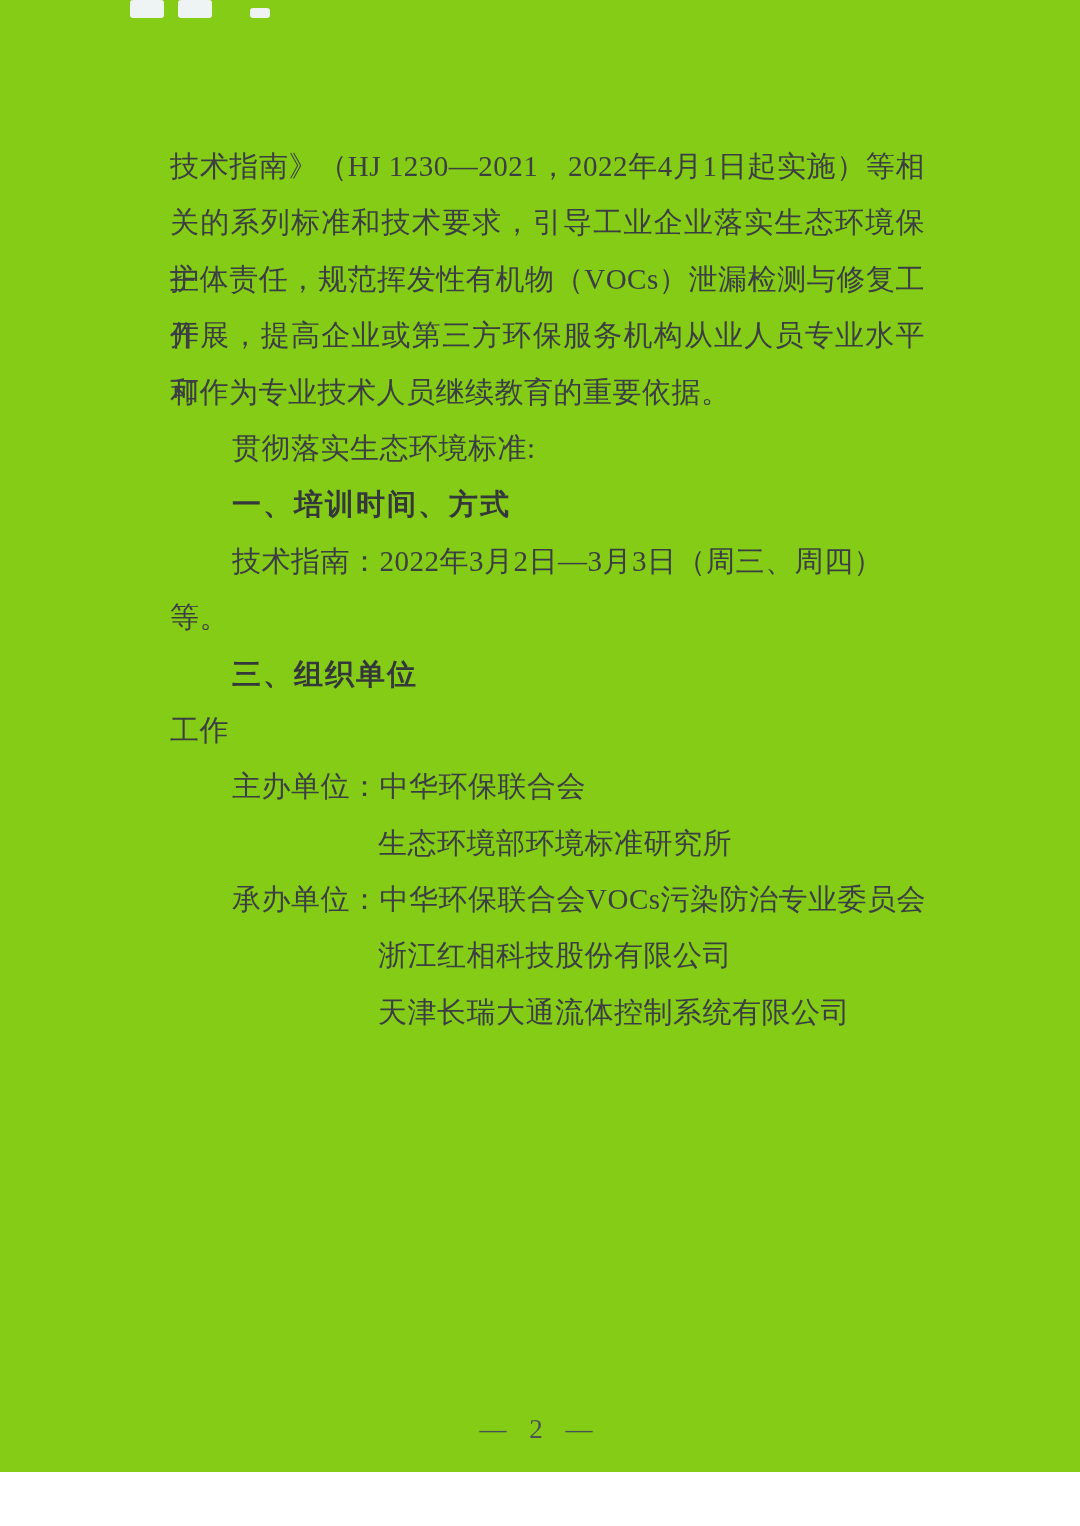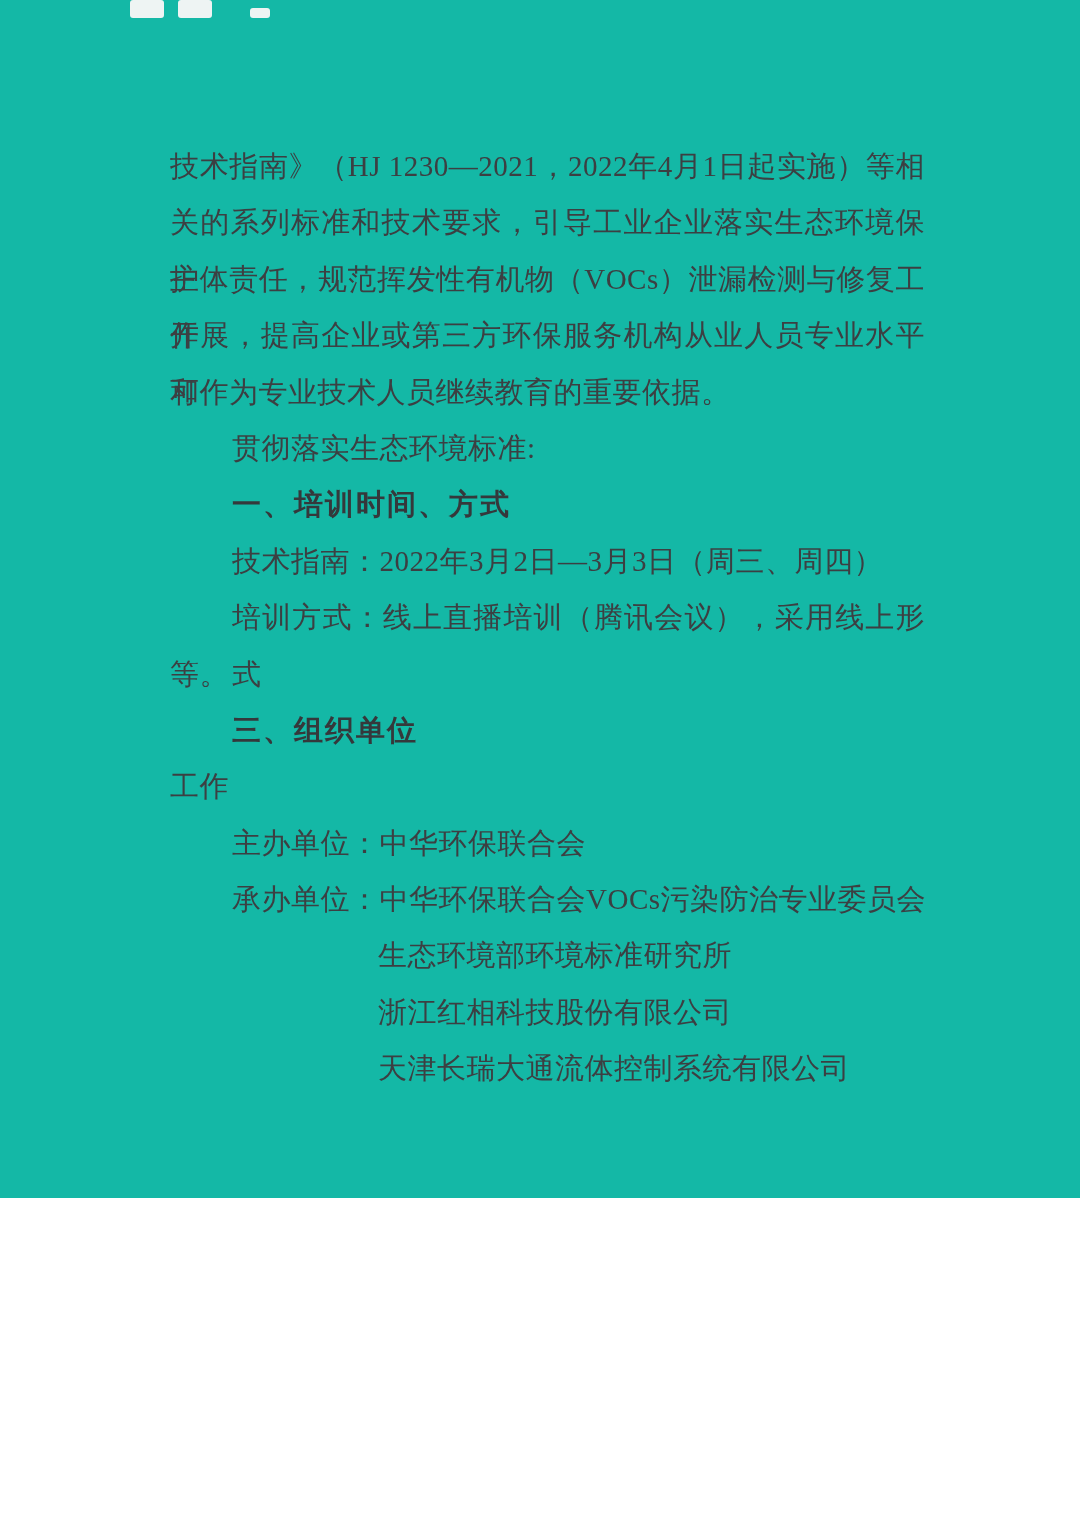--- a/index.html
+++ b/index.html
@@ -3,22 +3,22 @@
 <meta charset="utf-8">
 <style>
   html, body {
     margin: 0;
     padding: 0;
     background: #ffffff;
   }
   .page {
     position: relative;
     width: 1080px;
-    height: 1198px;
-    background: #14b8a6;
+    height: 1472px;
+    background: #84cc16;
     overflow: hidden;
     font-family: "Liberation Serif", "DejaVu Serif", serif;
   }
   
   .mark {
     position: absolute;
     background: #eef4f3;
     border-radius: 3px;
   }
   .m1 { left: 130px; top: 0; width: 34px; height: 18px; }
@@ -74,26 +74,25 @@
 
   <div class="textblock">
     <div class="line fill">技术指南》（HJ 1230—2021，2022年4月1日起实施）等相</div>
     <div class="line fill">关的系列标准和技术要求，引导工业企业落实生态环境保护</div>
     <div class="line fill">主体责任，规范挥发性有机物（VOCs）泄漏检测与修复工作</div>
     <div class="line fill">开展，提高企业或第三方环保服务机构从业人员专业水平和</div>
     <div class="line">可作为专业技术人员继续教育的重要依据。</div>
     <div class="line ind1">贯彻落实生态环境标准:</div>
     <div class="line ind1 bold">一、培训时间、方式</div>
     <div class="line ind1">技术指南：2022年3月2日—3月3日（周三、周四）</div>
-    <div class="line ind1 fill">培训方式：线上直播培训（腾讯会议），采用线上形式</div>
     <div class="line">等。</div>
     <div class="line ind1 bold">三、组织单位</div>
     <div class="line">工作</div>
     <div class="line ind1">主办单位：中华环保联合会</div>
+    <div class="line ind2">生态环境部环境标准研究所</div>
     <div class="line ind1">承办单位：中华环保联合会VOCs污染防治专业委员会</div>
-    <div class="line ind2">生态环境部环境标准研究所</div>
     <div class="line ind2">浙江红相科技股份有限公司</div>
     <div class="line ind2">天津长瑞大通流体控制系统有限公司</div>
   </div>
 
   <div class="footer">— 2 —</div>
 
 </div>
 
 </body></html>

